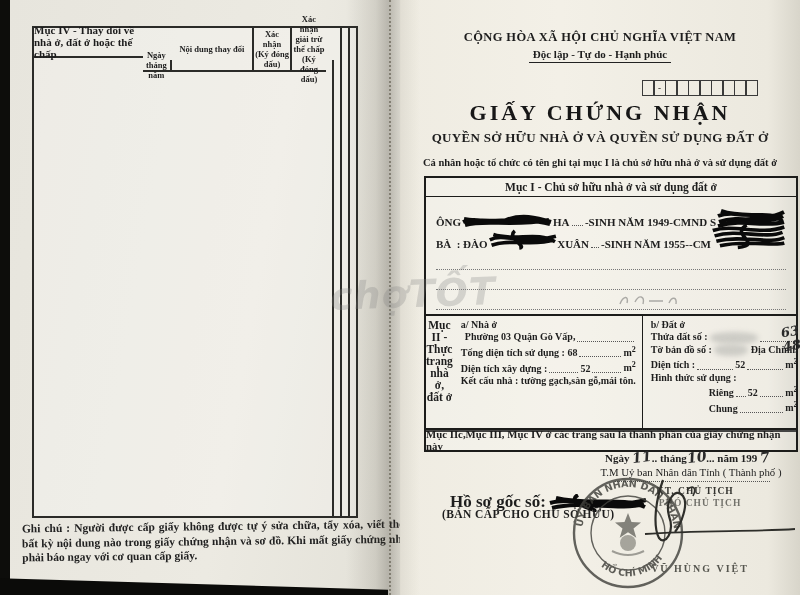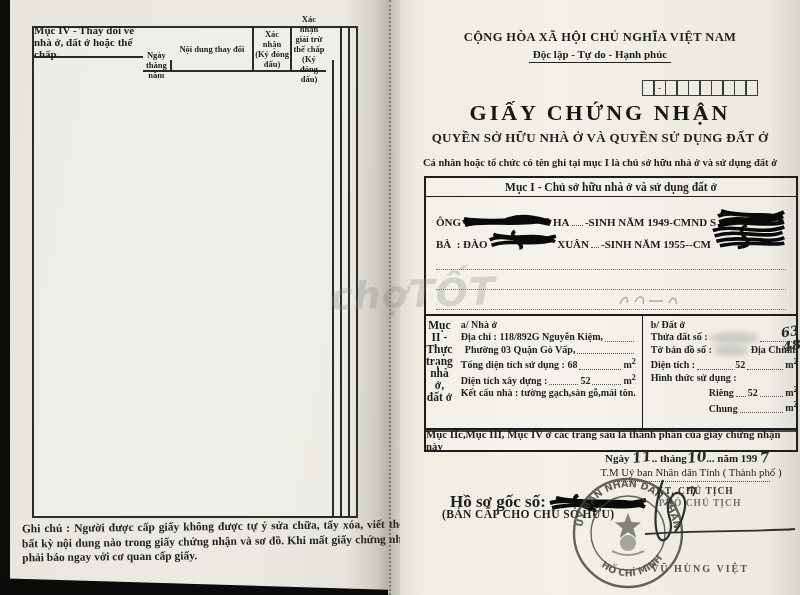--- a/index.html
+++ b/index.html
@@ -270,23 +270,20 @@
     <svg class="abs" id="faint-hand" viewBox="0 0 80 20">
         <path d="M5,14 C8,6 14,5 12,13 M20,12 c4,-8 10,-6 8,2 M34,11 h14 M54,13 c3,-7 8,-6 7,1" stroke="#555" stroke-width="1.4" fill="none"></path>
       </svg>
 
     <div class="abs dbox" id="muc2-box">
       <div class="dbox-head">Mục II - Thực trạng nhà ở, đất ở</div>
       <div id="muc2-cells">
         <div id="muc2-house">
           <div>a/ Nhà ở</div>
           <div class="fl">
-            <span>Địa chỉ :</span>&nbsp;<span>118/892G Nguyễn Kiệm,</span><span class="leader"></span>
-          </div>
-          <div class="fl">
             <span style="margin-left:4px">Phường 03 Quận Gò Vấp,</span>
               <span class="leader"></span>
           </div>
           <div class="fl">
             <span>Tổng diện tích sử dụng :</span>&nbsp;<span>68</span><span class="leader"></span><span><span>m</span><span class="sup">2</span></span>
           </div>
           <div class="fl">
             <span>Diện tích xây dựng :</span>
               <span class="leader"></span>
               <span>52</span>

